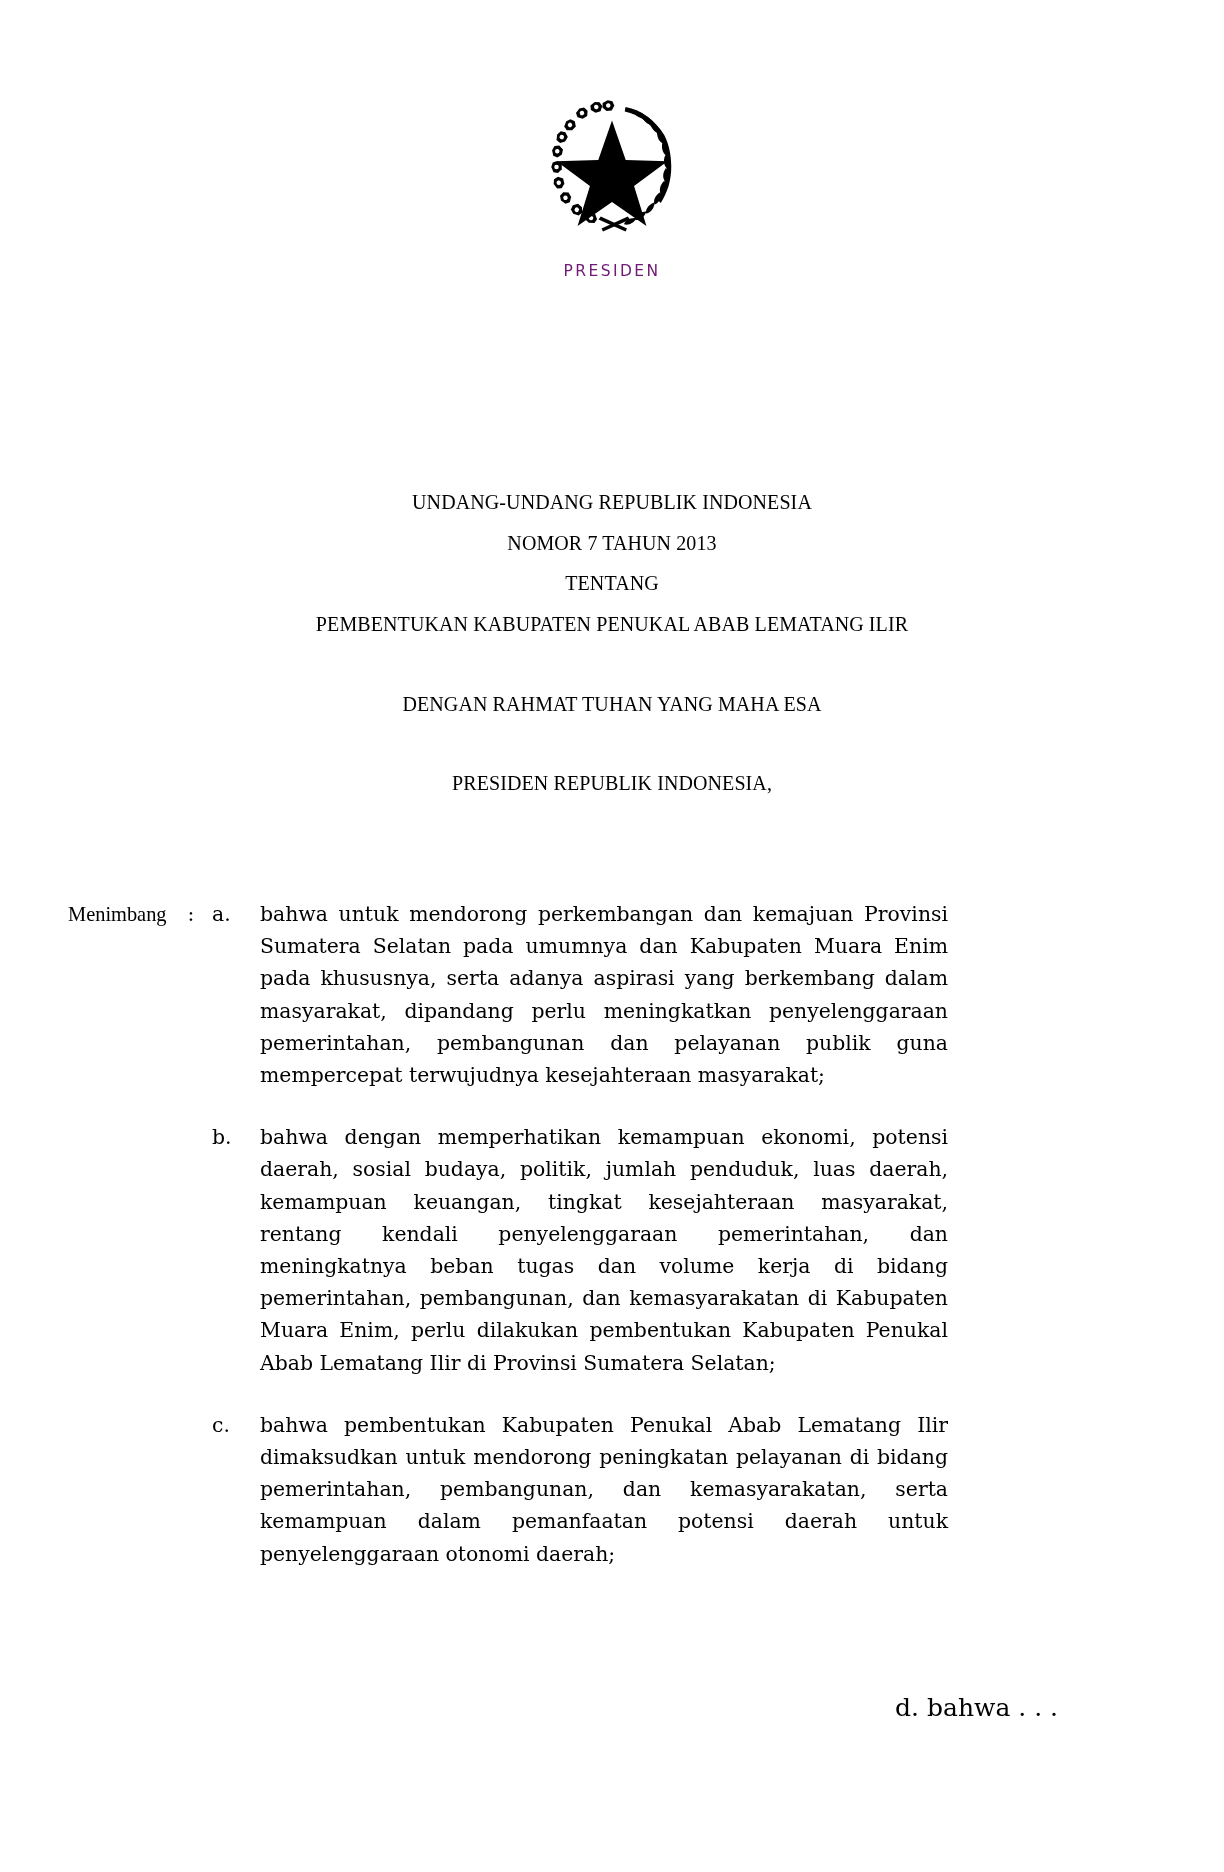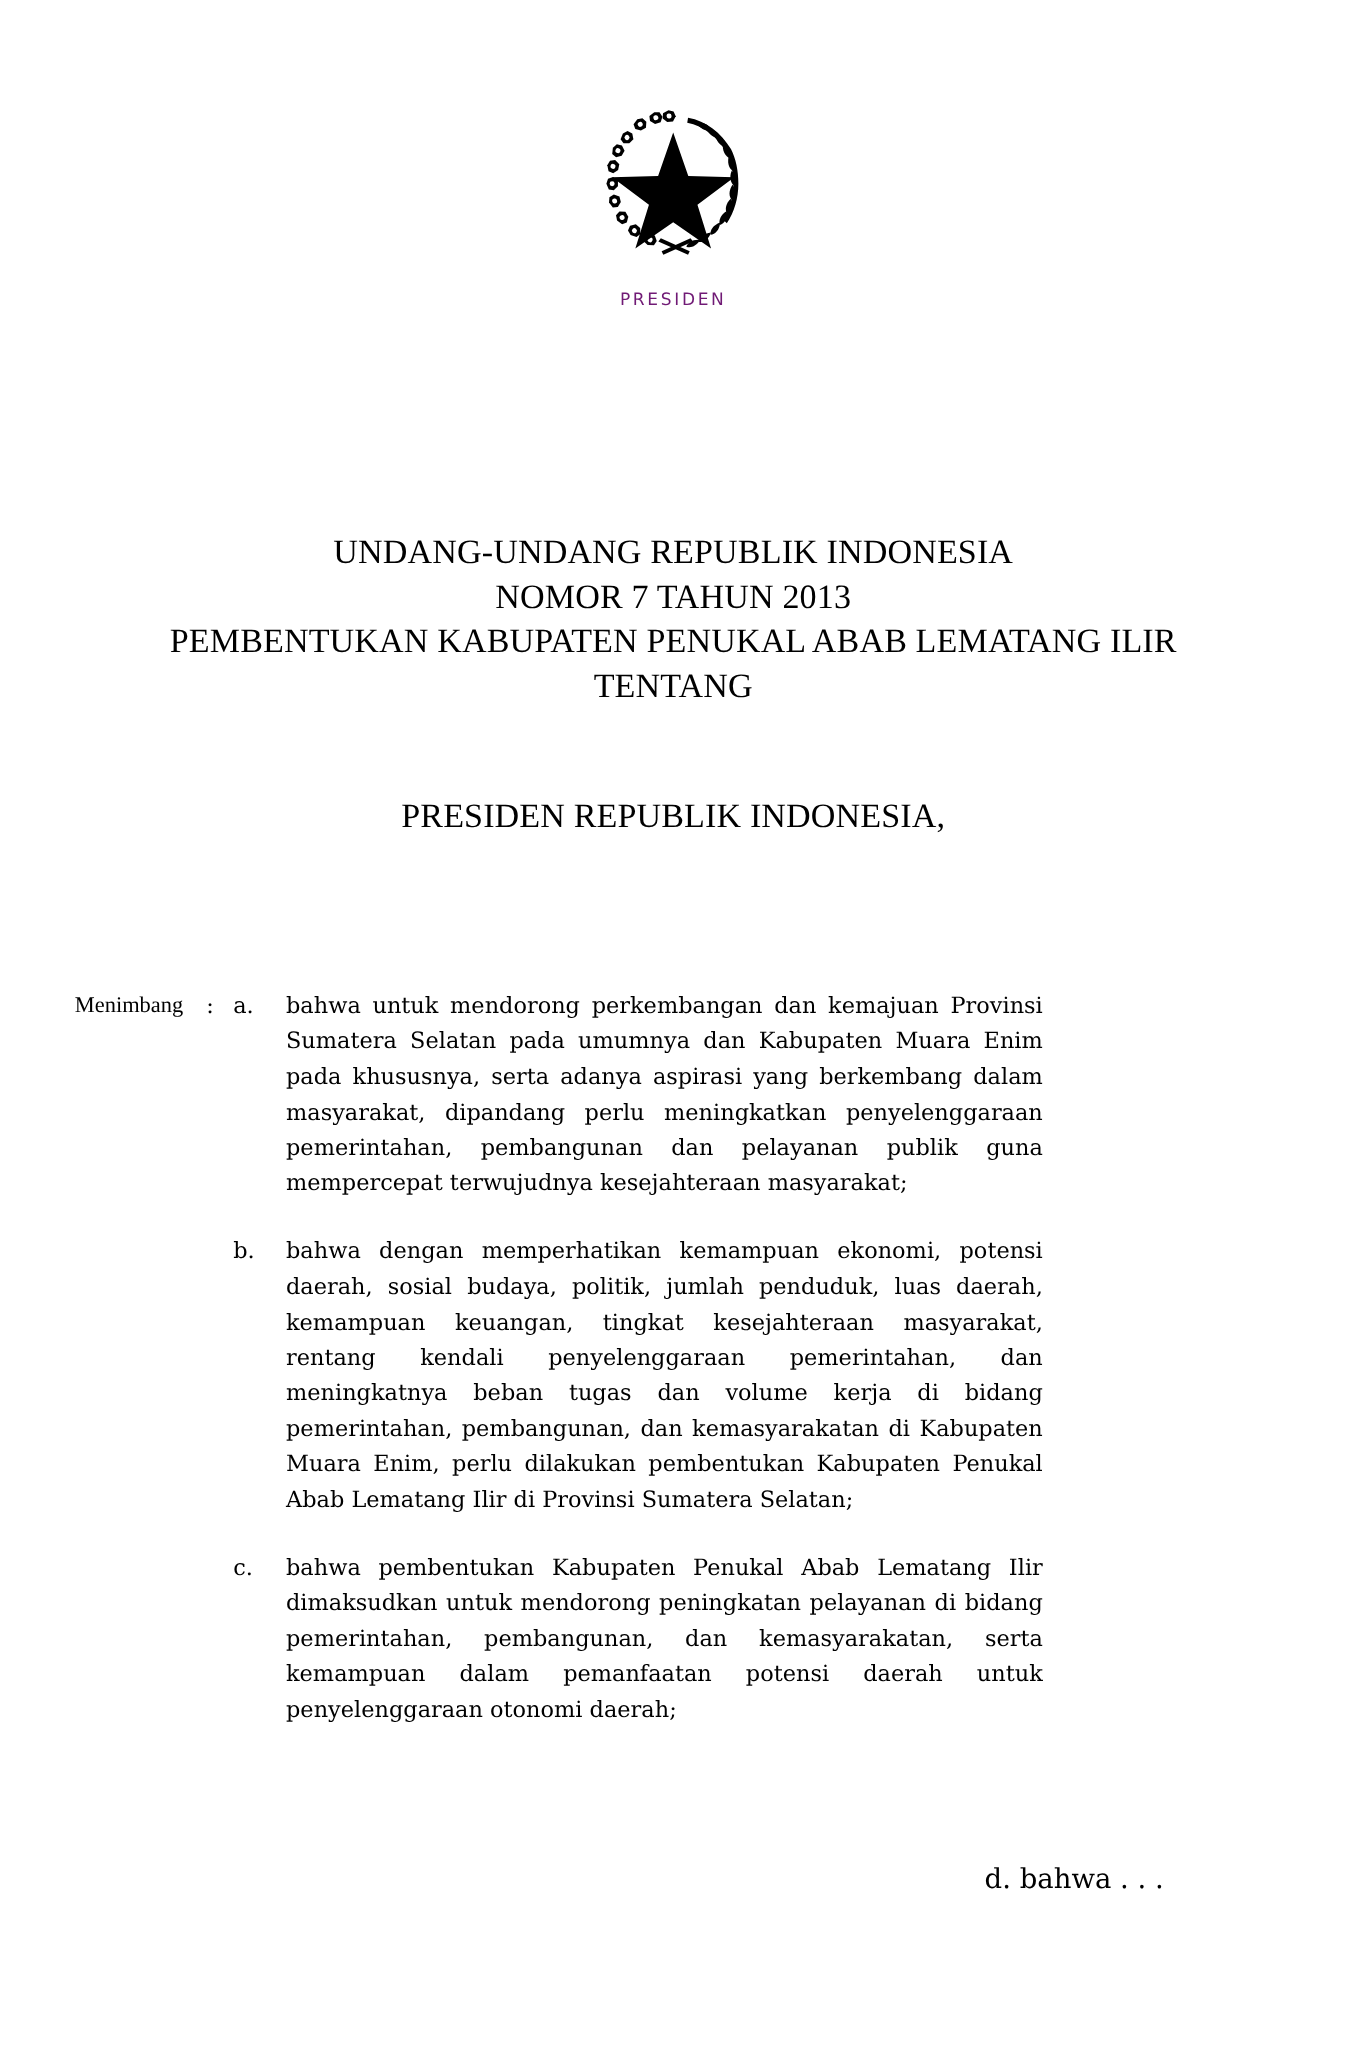--- a/index.html
+++ b/index.html
@@ -48,21 +48,21 @@
   .emblem-caption .line2 { letter-spacing: 2.6px; }
 
   
   .title-block {
     position: absolute;
     left: 0;
     top: 482px;
     width: 1224px;
     text-align: center;
     font-family: "Liberation Serif", "DejaVu Serif", serif;
-    font-size: 31px;
+    font-size: 20px;
     line-height: 40.5px;
     letter-spacing: 0.1px;
   }
   .title-block .t-line { display: block; white-space: nowrap; }
   .title-gap-1 { height: 40px; }
   .title-gap-2 { height: 38px; }
 
   
   .body-block {
     position: absolute;
@@ -232,23 +232,24 @@
       </svg>
     </span>
     <div class="emblem-caption">
       <div class="line1">PRESIDEN</div>
     </div>
   </div>
 
   <div class="title-block">
     <span class="t-line">UNDANG-UNDANG REPUBLIK INDONESIA</span>
     <span class="t-line">NOMOR 7 TAHUN 2013</span>
+    <span class="t-line">TENTANG</span>
     <span class="t-line">PEMBENTUKAN KABUPATEN PENUKAL ABAB LEMATANG ILIR</span>
-    <span class="t-line">TENTANG</span>
     <div class="title-gap-1"></div>
+    <span class="t-line">DENGAN RAHMAT TUHAN YANG MAHA ESA</span>
     <div class="title-gap-2"></div>
     <span class="t-line">PRESIDEN REPUBLIK INDONESIA,</span>
   </div>
 
   <div class="body-block">
 
     <div class="clause-row">
       <div class="label-col">Menimbang</div>
       <div class="colon-col">:</div>
       <div class="letter-col">a.</div>

